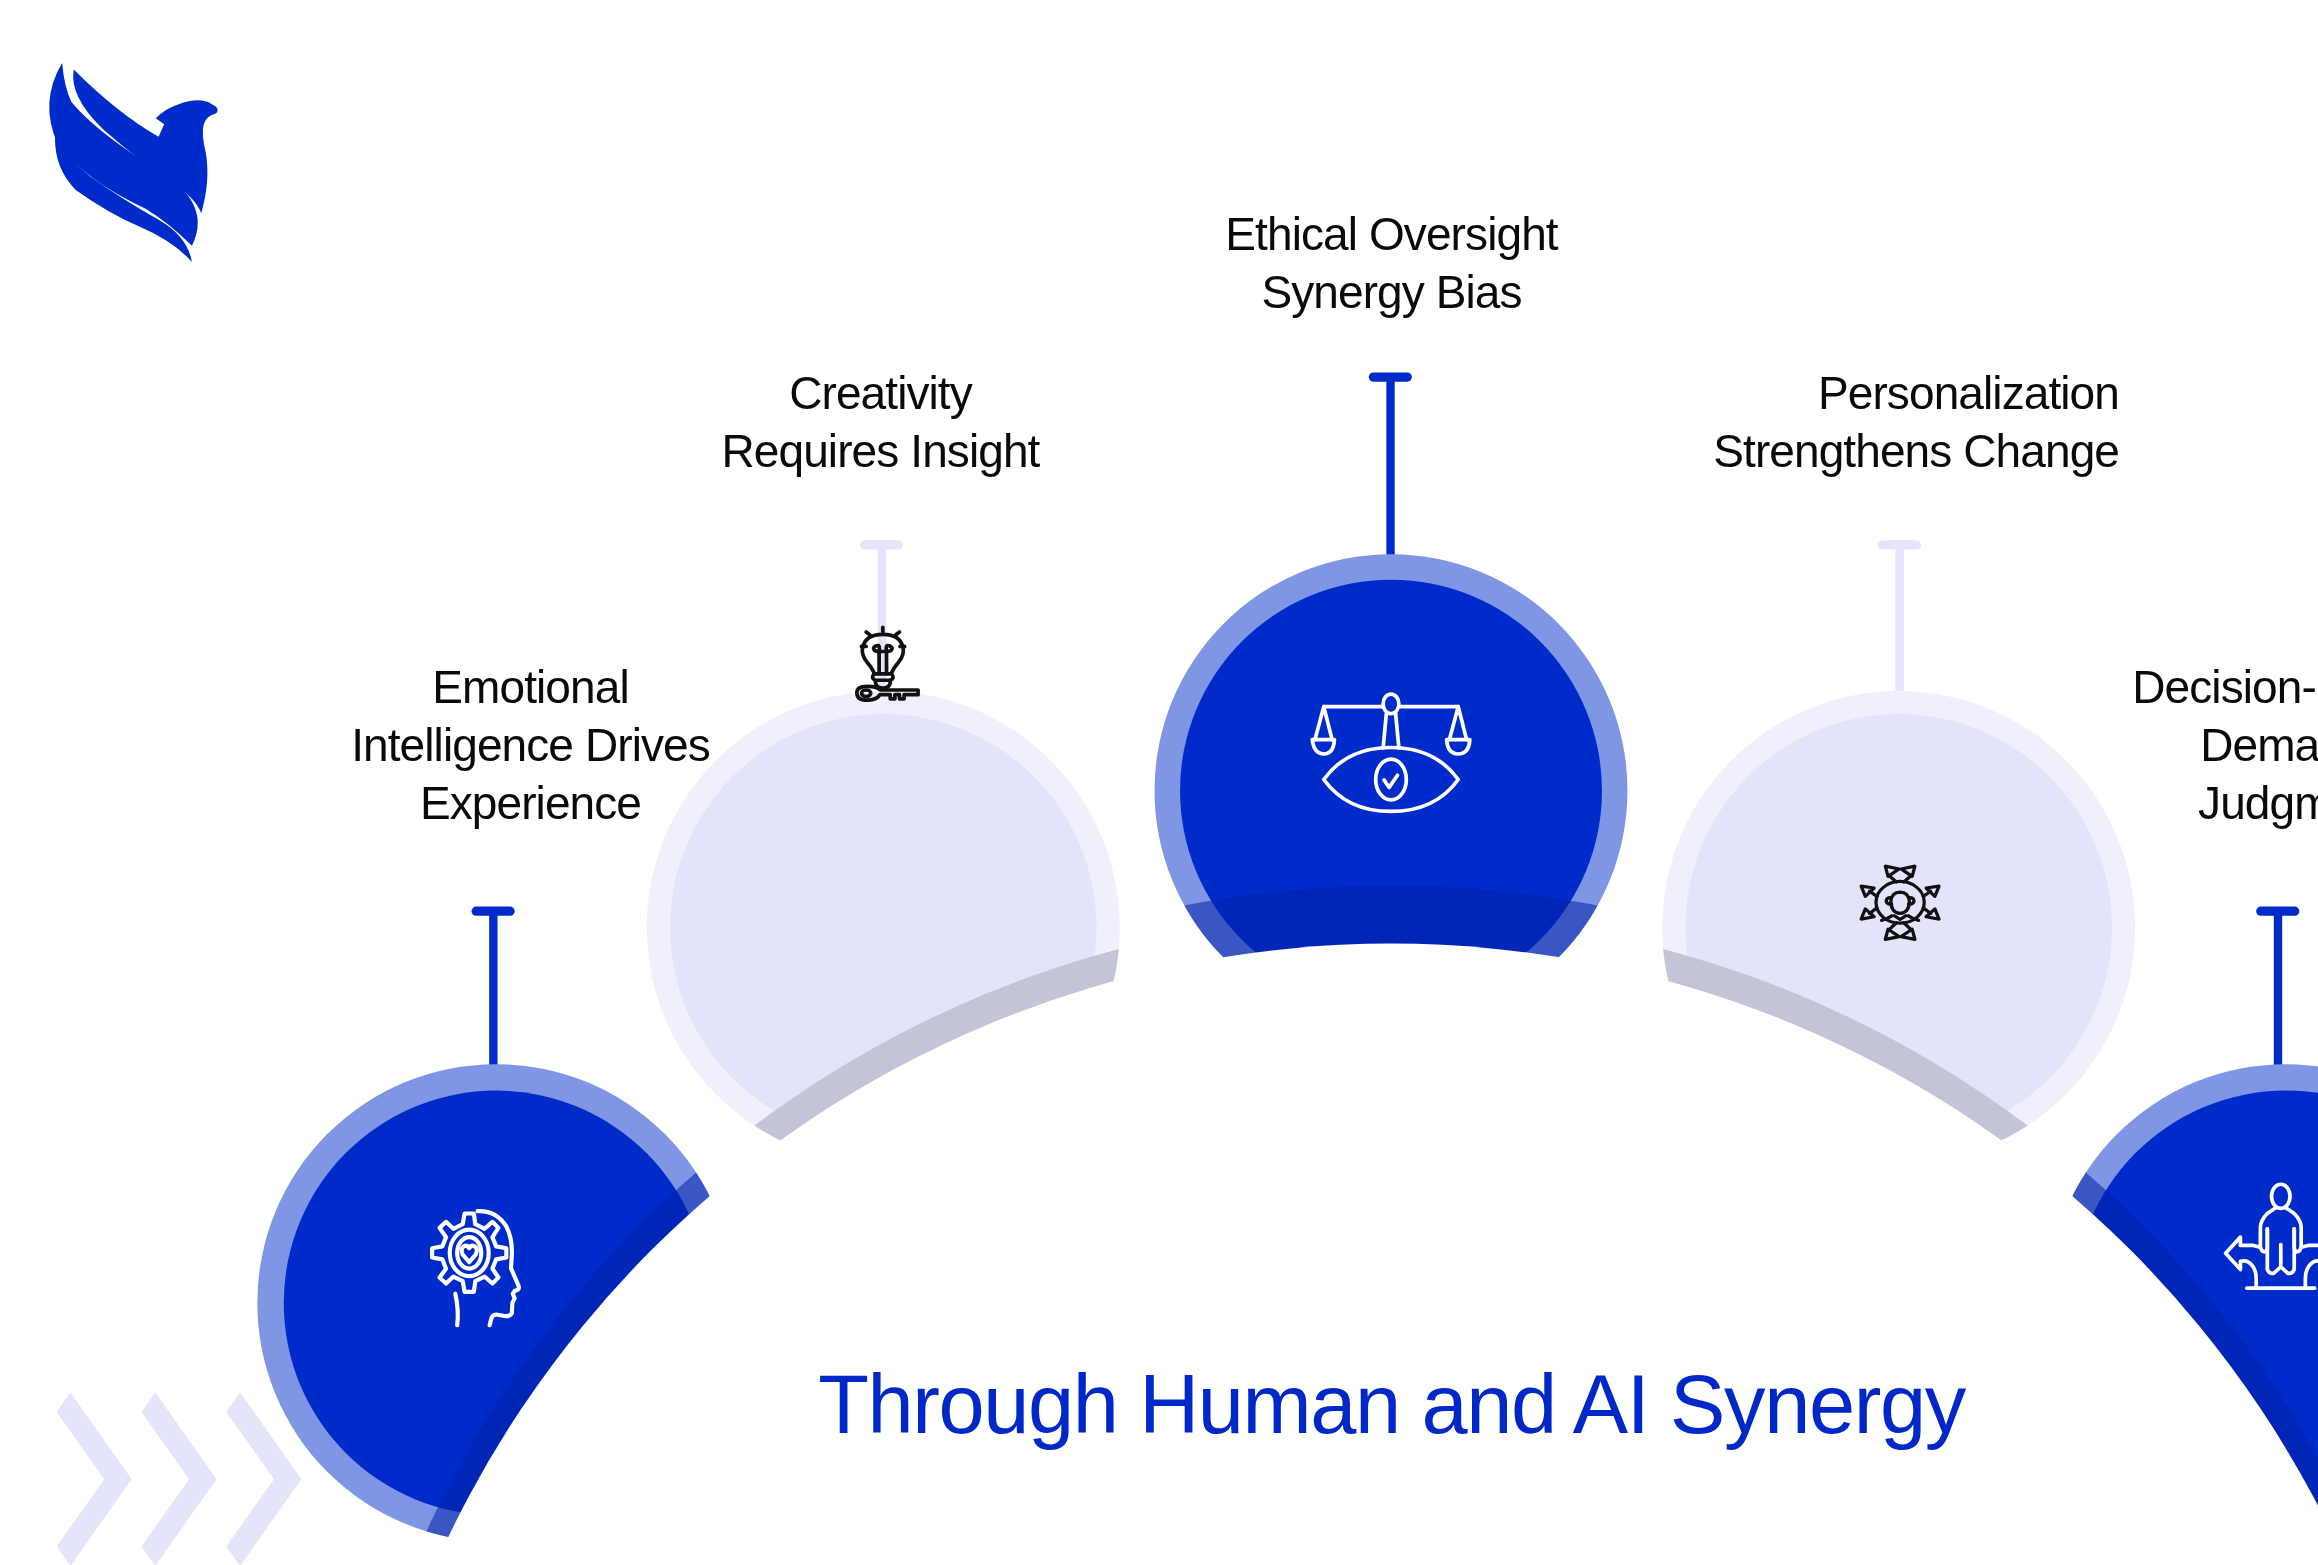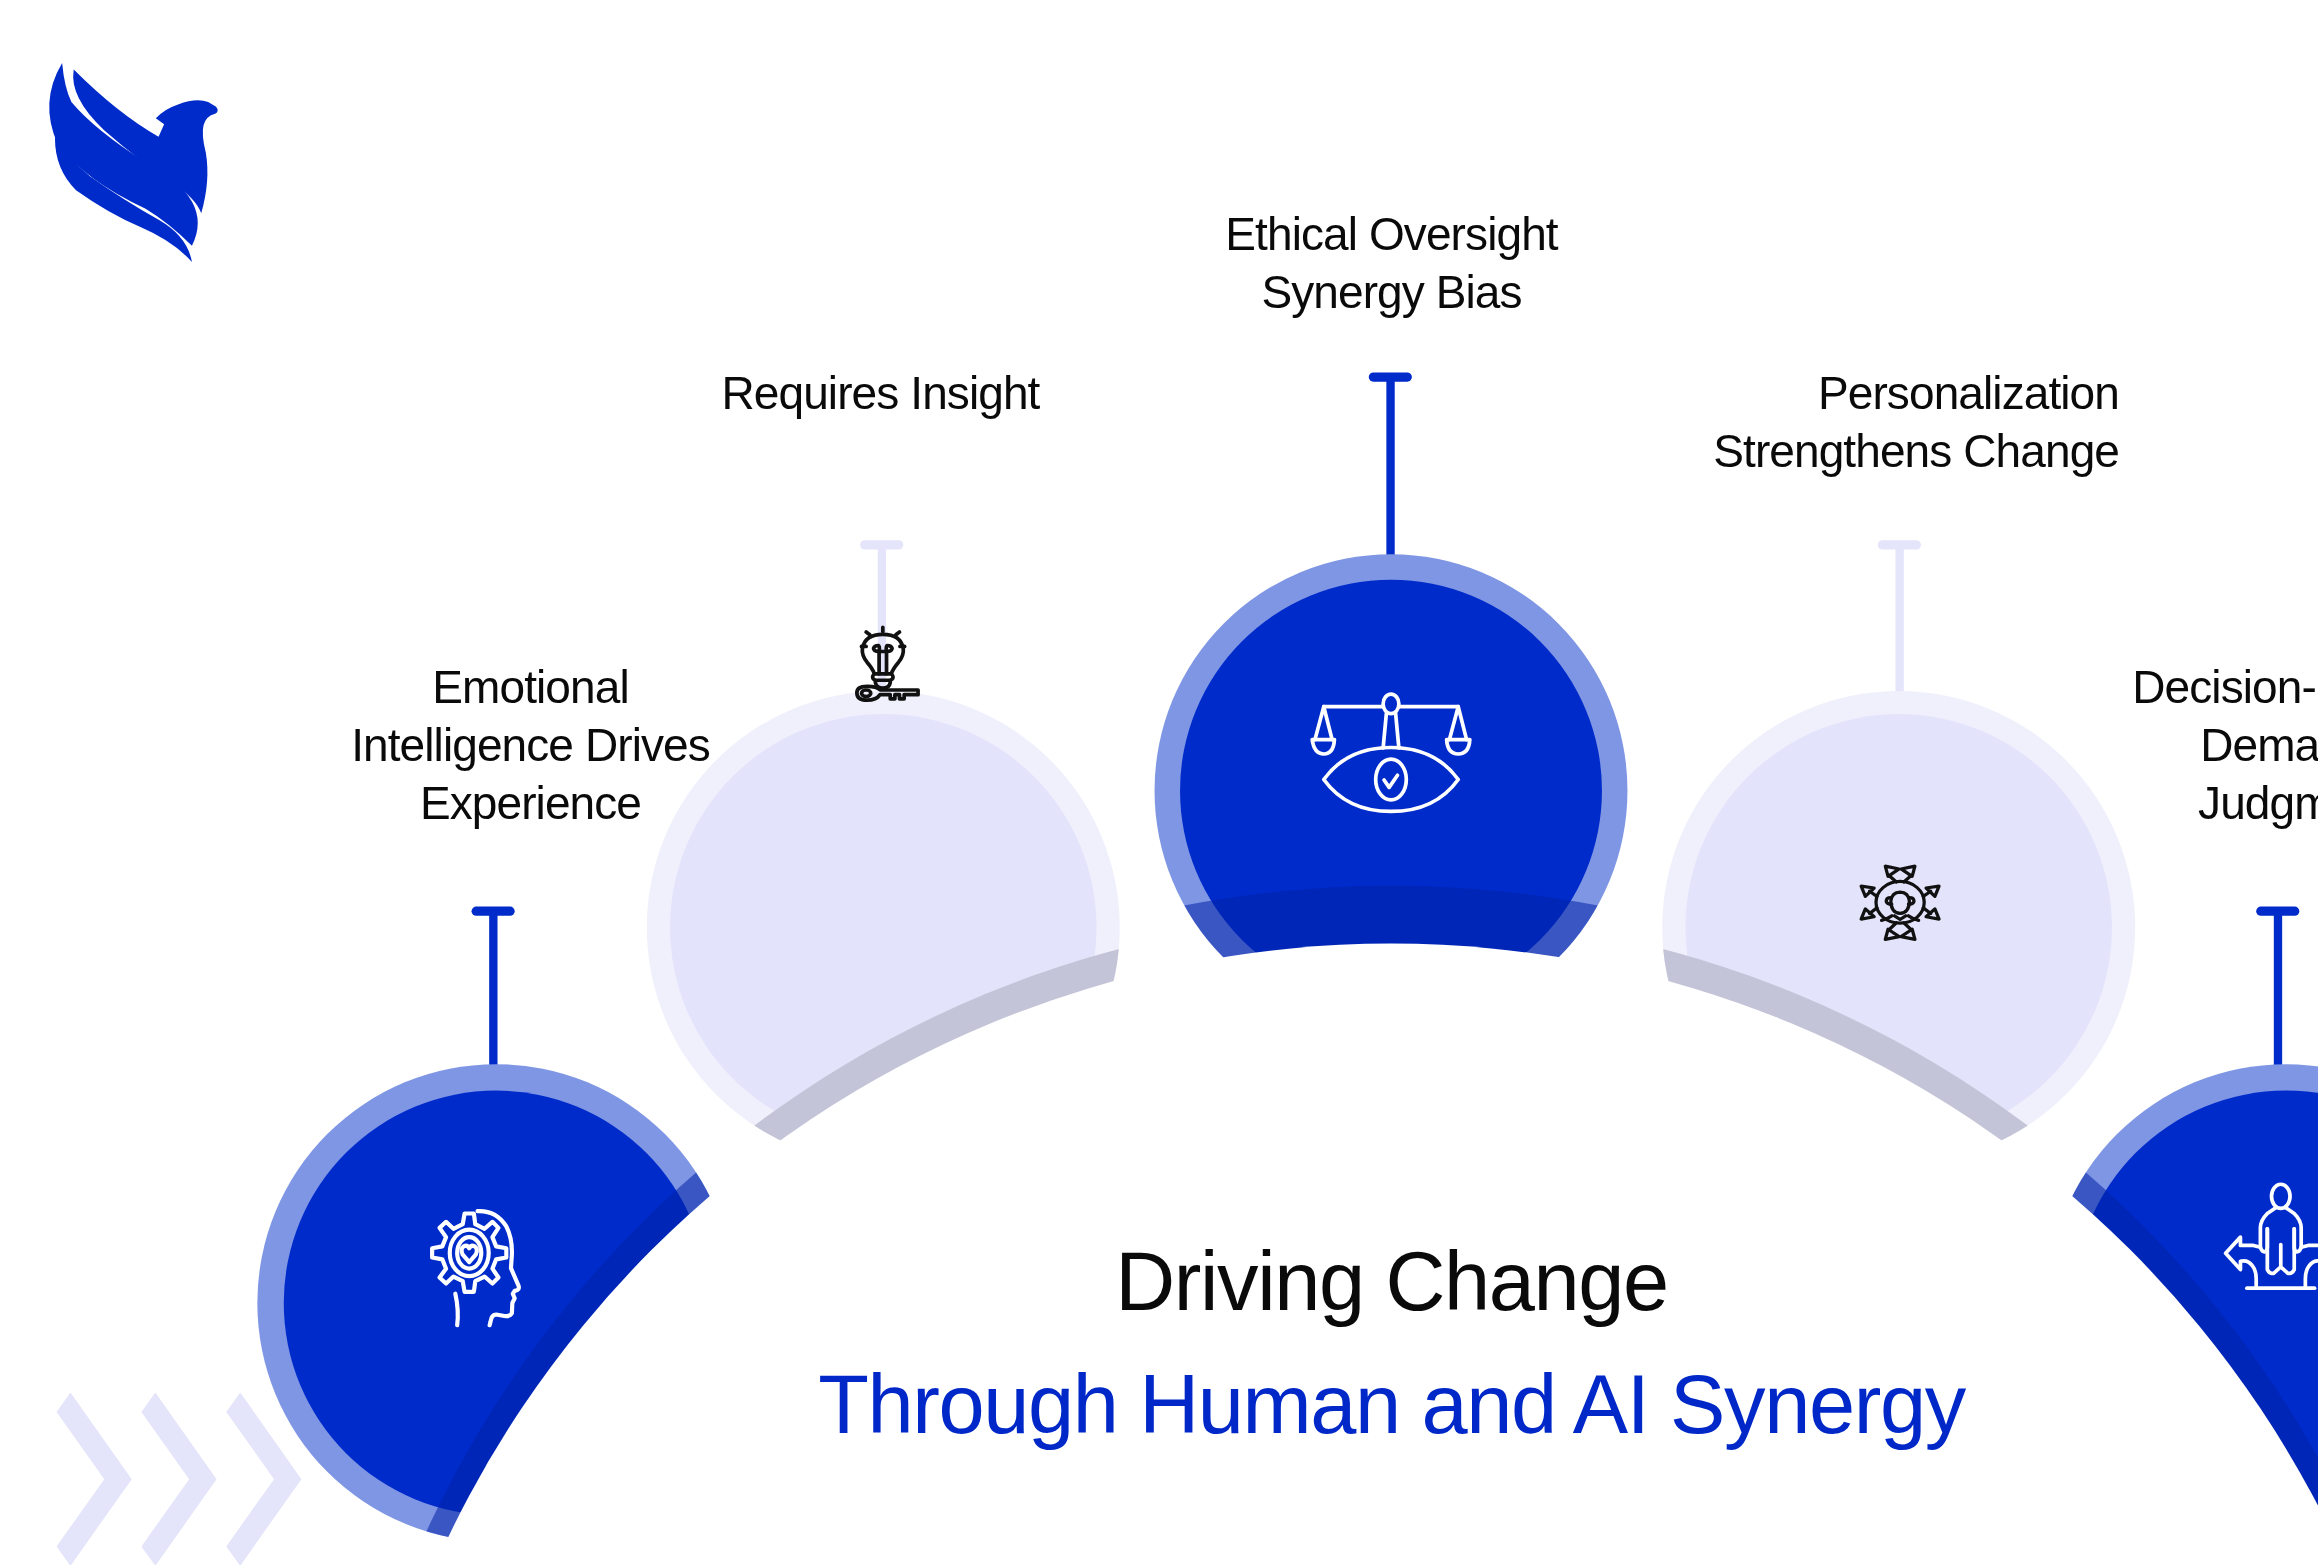--- a/index.html
+++ b/index.html
@@ -226,36 +226,36 @@
   </g>
 </svg>
 
 <div class="label" style="left:264px; top:658px; width:445px;margin-left:44px;">
   <span>Emotional</span>
   <span>Intelligence Drives</span>
   <span>Experience</span>
 </div>
 
 <div class="label" style="left:658px; top:364px; width:445px;">
+  <span>Creativity</span>
   <span>Requires Insight</span>
 </div>
 
 <div class="label" style="left:1169px; top:205px; width:445px;">
   <span>Ethical Oversight</span>
   <span>Synergy Bias</span>
 </div>
 
 <div class="label" style="left:1674px; top:364px; width:445px;text-align:right;">
   <span>Personalization</span>
   <span>Strengthens Change</span>
 </div>
 
 <div class="label" style="left:2073px; top:658px; width:445px;">
   <span>Decision-Making</span>
   <span>Demands</span>
   <span>Judgment</span>
 </div>
 
-<div class="title title-main">Driving Change</div>
 <div class="title title-sub">Through Human and AI Synergy</div>
 
 </div>
 
 
 </body></html>

